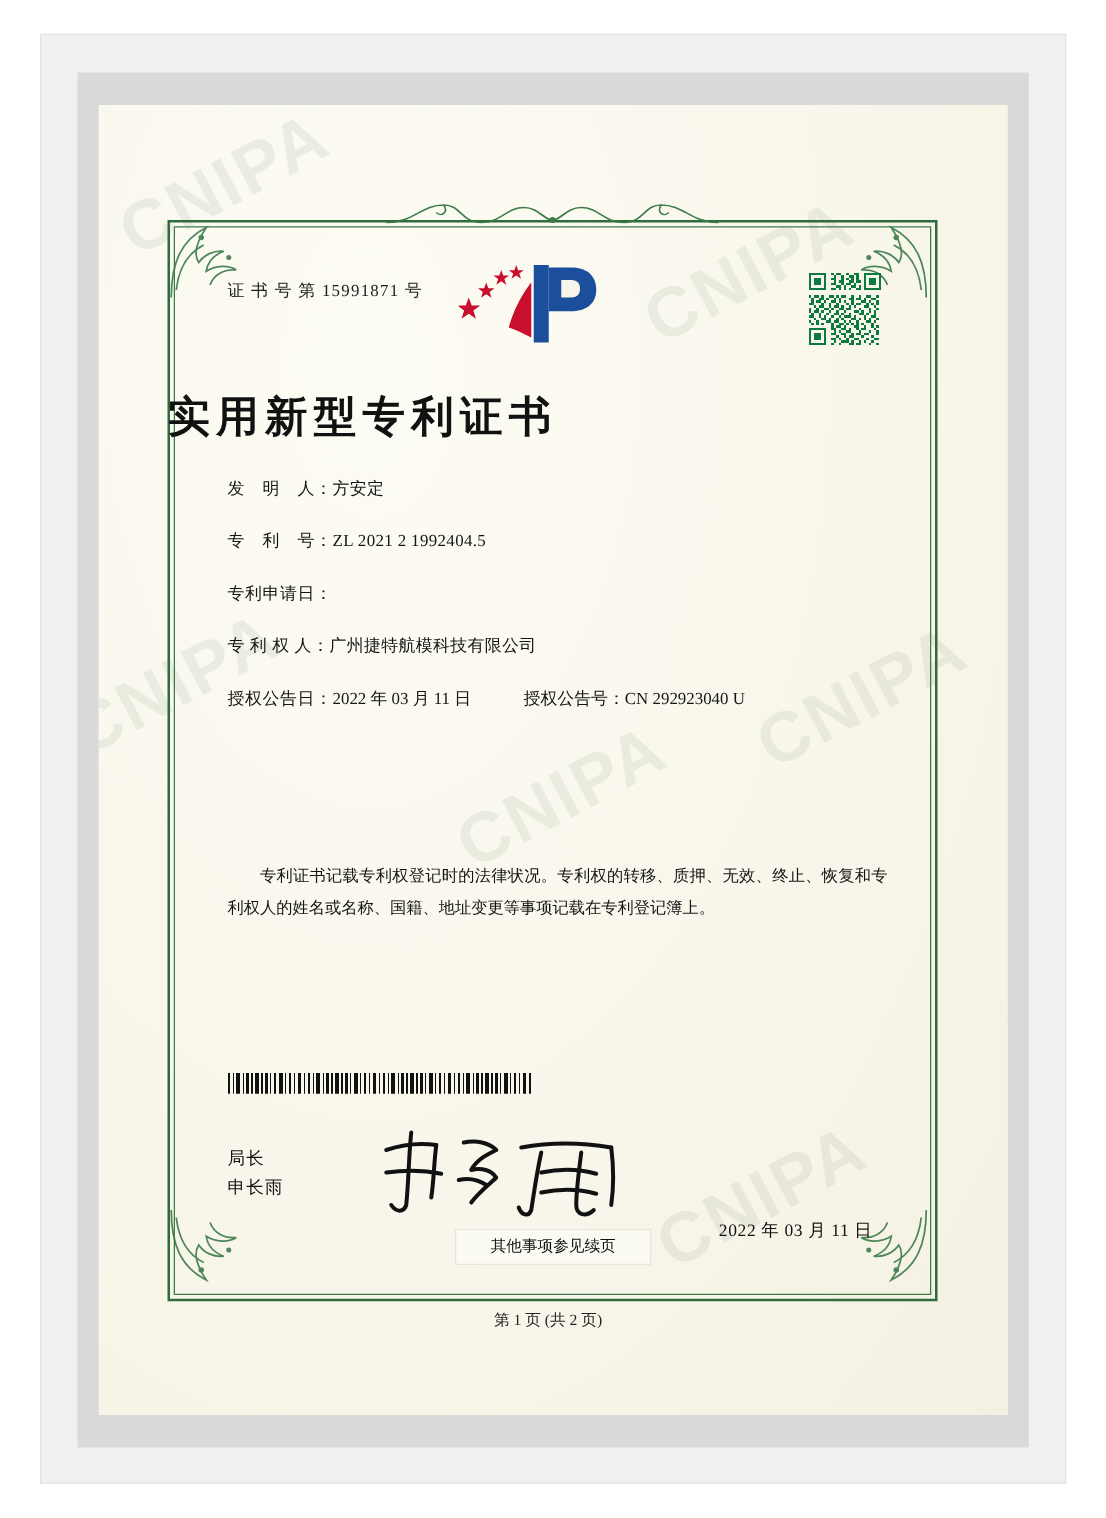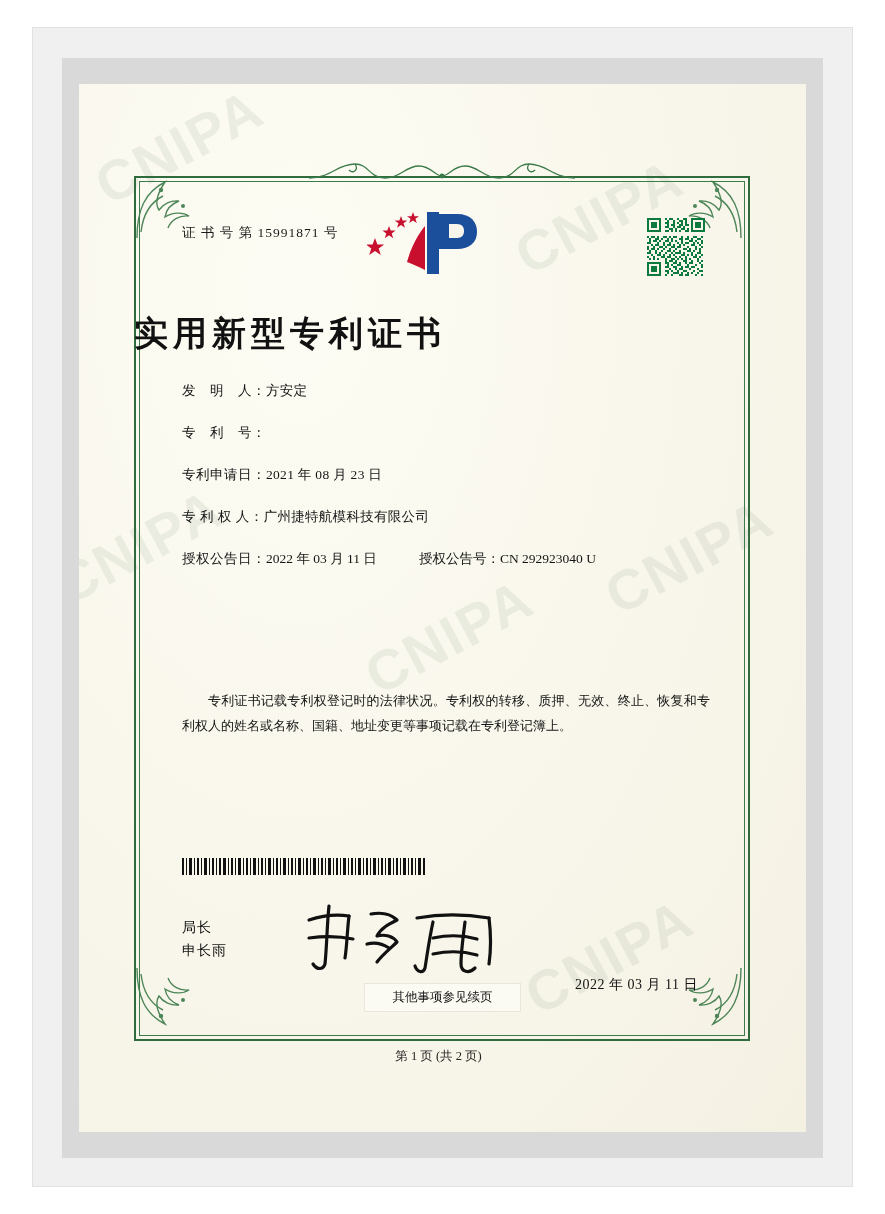--- a/index.html
+++ b/index.html
@@ -511,25 +511,25 @@
       <div class="fields">
 
 
         <div class="field-row">
           <span class="field-label">发　明　人：</span>
           <span class="field-value">方安定</span>
         </div>
 
         <div class="field-row">
           <span class="field-label">专　利　号：</span>
+          <span class="field-value">ZL 2021 2 1992404.5</span>
         </div>
 
         <div class="field-row">
           <span class="field-label">专利申请日：</span>
-          <span class="field-value">2021 年 08 月 23 日</span>
         </div>
 
         <div class="field-row">
           <span class="field-label">专 利 权 人：</span>
           <span class="field-value">广州捷特航模科技有限公司</span>
         </div>
 
 
         <div class="field-row pub">
           <span class="field-label">授权公告日：</span>

